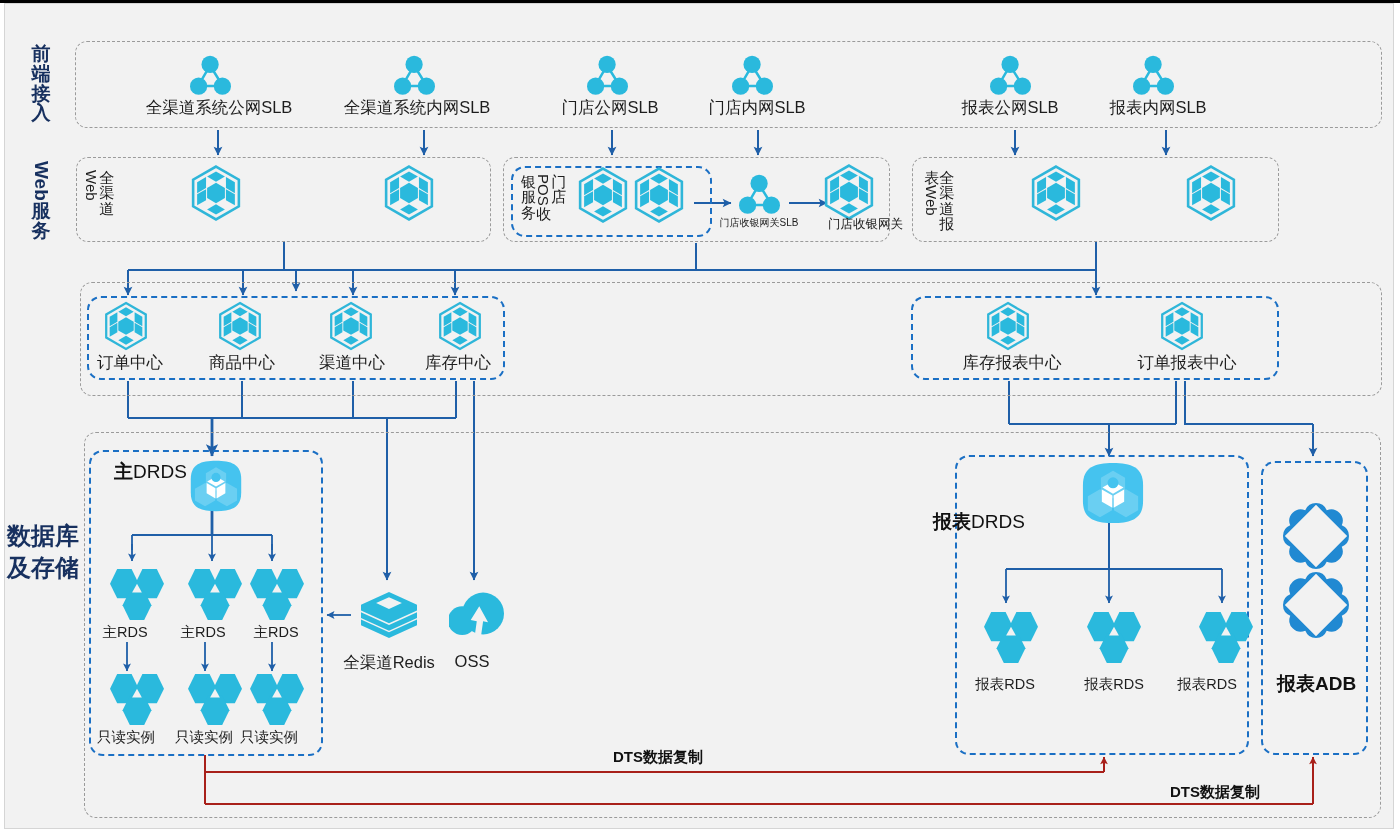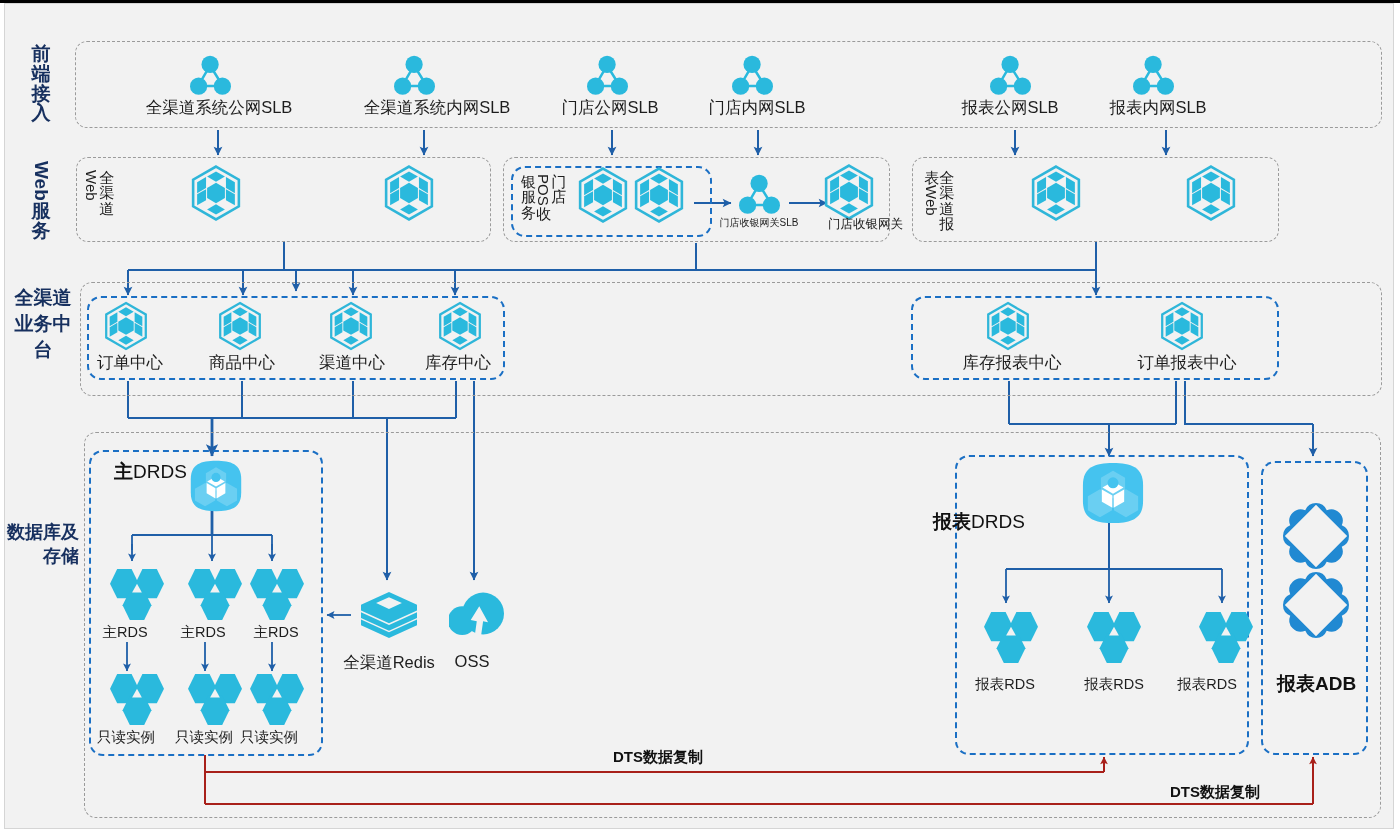--- a/index.html
+++ b/index.html
@@ -239,38 +239,37 @@
       <span>前</span>
       <span>端</span>
       <span>接</span>
       <span>入</span>
     </div>
   <div class="tier vstack" style="left:24px;top:157px;width:24px;font-size:19px;">
       <span class="rot">Web</span>
       <span>服</span>
       <span>务</span>
     </div>
-  <div class="tier" style="left:4px;top:281px;width:68px;font-size:19px;text-align:center;">全渠道业务中台</div>
-  <div class="tier" style="left:2px;top:516px;width:72px;font-size:18px;text-align:right;">数据库及存储</div>
+  <div class="tier" style="left:2px;top:516px;width:72px;font-size:24px;text-align:left;">数据库及存储</div>
 
   <div class="gray-box" style="left:70px;top:37px;width:1307px;height:87px;"></div>
 
   <div class="node" style="left:185px;top:50px;width:41px;height:41px;">
     <svg width="41" height="41">
         <use href="#ic-slb"></use>
       </svg>
   </div>
   <div class="caption" style="left:214px;top:93px;">全渠道系统公网SLB</div>
 
   <div class="node" style="left:389px;top:50px;width:41px;height:41px;">
     <svg width="41" height="41">
         <use href="#ic-slb"></use>
       </svg>
   </div>
-  <div class="caption" style="left:432px;top:93px;">全渠道系统内网SLB</div>
+  <div class="caption" style="left:412px;top:93px;">全渠道系统内网SLB</div>
 
   <div class="node" style="left:582px;top:50px;width:41px;height:41px;">
     <svg width="41" height="41">
         <use href="#ic-slb"></use>
       </svg>
   </div>
   <div class="caption" style="left:605px;top:93px;">门店公网SLB</div>
 
   <div class="node" style="left:727px;top:50px;width:41px;height:41px;">
     <svg width="41" height="41">

